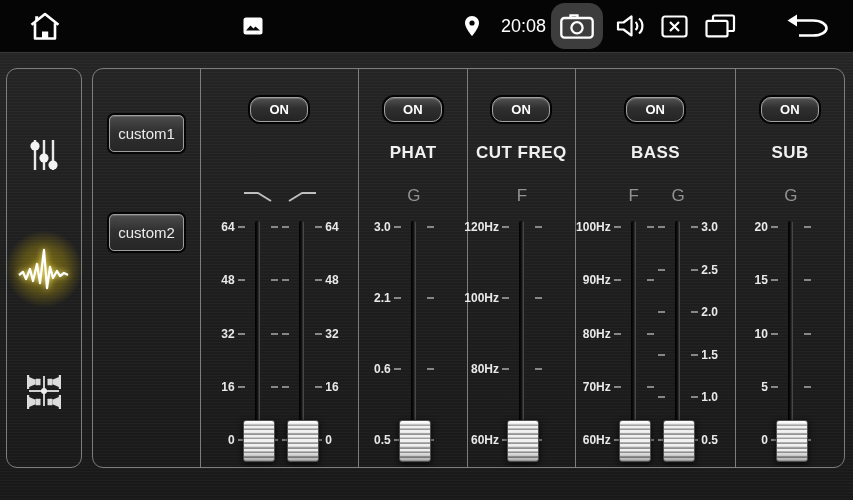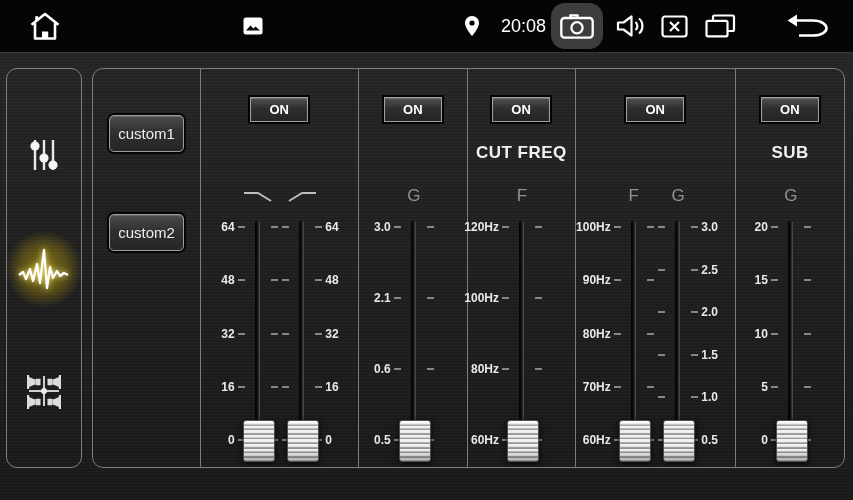--- a/index.html
+++ b/index.html
@@ -43,21 +43,21 @@
   button{font-family:"Liberation Sans",sans-serif;cursor:pointer;padding:0;}
   .preset-btn{
     position:absolute;left:16px;width:75px;height:37px;border-radius:5px;
     background:linear-gradient(180deg,#4c4c4c 0%,#303030 45%,#262626 100%);
     border:1px solid #9d9d9d;
     box-shadow:0 0 0 2px rgba(0,0,0,0.85), inset 0 1px 1px rgba(255,255,255,0.18);
     color:#ececec;font-size:15px;
   }
   .preset-btn.reset{font-size:18px;letter-spacing:.5px;}
   .on-btn{
-    position:absolute;top:28px;width:58px;height:25px;border-radius:0;
+    position:absolute;top:28px;width:58px;height:25px;border-radius:10px;
     background:linear-gradient(180deg,#515151 0%,#2f2f2f 45%,#242424 100%);
     border:1px solid #a0a0a0;
     box-shadow:0 0 0 2px rgba(0,0,0,0.9), inset 0 1px 1px rgba(255,255,255,0.2);
     color:#fff;font-size:13px;font-weight:bold;
   }
   .ch-title{position:absolute;top:74px;left:0;right:0;text-align:center;
     color:#f1f1f1;font-size:17px;font-weight:bold;letter-spacing:.5px;}
   .sub{position:absolute;top:116px;height:22px;display:flex;align-items:center;justify-content:center;
     color:#929292;font-size:17px;}
   
@@ -239,20 +239,21 @@
           <div class="dash" style="left: 58px; top: 166.75px;"></div>
           <div class="tick-label" style="top: 160.75px; left: 68px;">16</div>
           <div class="dash" style="left: 25px; top: 220px;"></div>
           <div class="dash" style="left: 58px; top: 220px;"></div>
           <div class="tick-label" style="top: 214px; left: 68px;">0</div>
           <div class="knob"></div>
         </div>
       </div>
       <div class="col channel" style="width: 109px;">
         <button class="on-btn" style="left: 24.5px;">ON</button>
+        <div class="ch-title">PHAT</div>
         <div class="sub" style="left: 29.5px; width: 50px;">G</div>
         <div class="slider" style="left: 9.5px;">
           <div class="track"></div>
           <div class="dash" style="left: 25px; top: 7px;"></div>
           <div class="dash" style="left: 58px; top: 7px;"></div>
           <div class="tick-label" style="top: 1px; right: 68px; text-align: right;">3.0</div>
           <div class="dash" style="left: 25px; top: 78px;"></div>
           <div class="dash" style="left: 58px; top: 78px;"></div>
           <div class="tick-label" style="top: 72px; right: 68px; text-align: right;">2.1</div>
           <div class="dash" style="left: 25px; top: 149px;"></div>
@@ -280,20 +281,21 @@
           <div class="dash" style="left: 58px; top: 149px;"></div>
           <div class="tick-label" style="top: 143px; right: 68px; text-align: right;">80Hz</div>
           <div class="dash" style="left: 25px; top: 220px;"></div>
           <div class="dash" style="left: 58px; top: 220px;"></div>
           <div class="tick-label" style="top: 214px; right: 68px; text-align: right;">60Hz</div>
           <div class="knob"></div>
         </div>
       </div>
       <div class="col channel" style="width: 161px;">
         <button class="on-btn" style="left: 50.5px;">ON</button>
+        <div class="ch-title">BASS</div>
         <div class="sub" style="left: 33px; width: 50px;">F</div>
         <div class="sub" style="left: 77.5px; width: 50px;">G</div>
         <div class="slider" style="left: 13px;">
           <div class="track"></div>
           <div class="dash" style="left: 25px; top: 7px;"></div>
           <div class="dash" style="left: 58px; top: 7px;"></div>
           <div class="tick-label" style="top: 1px; right: 68px; text-align: right;">100Hz</div>
           <div class="dash" style="left: 25px; top: 60.25px;"></div>
           <div class="dash" style="left: 58px; top: 60.25px;"></div>
           <div class="tick-label" style="top: 54.25px; right: 68px; text-align: right;">90Hz</div>

